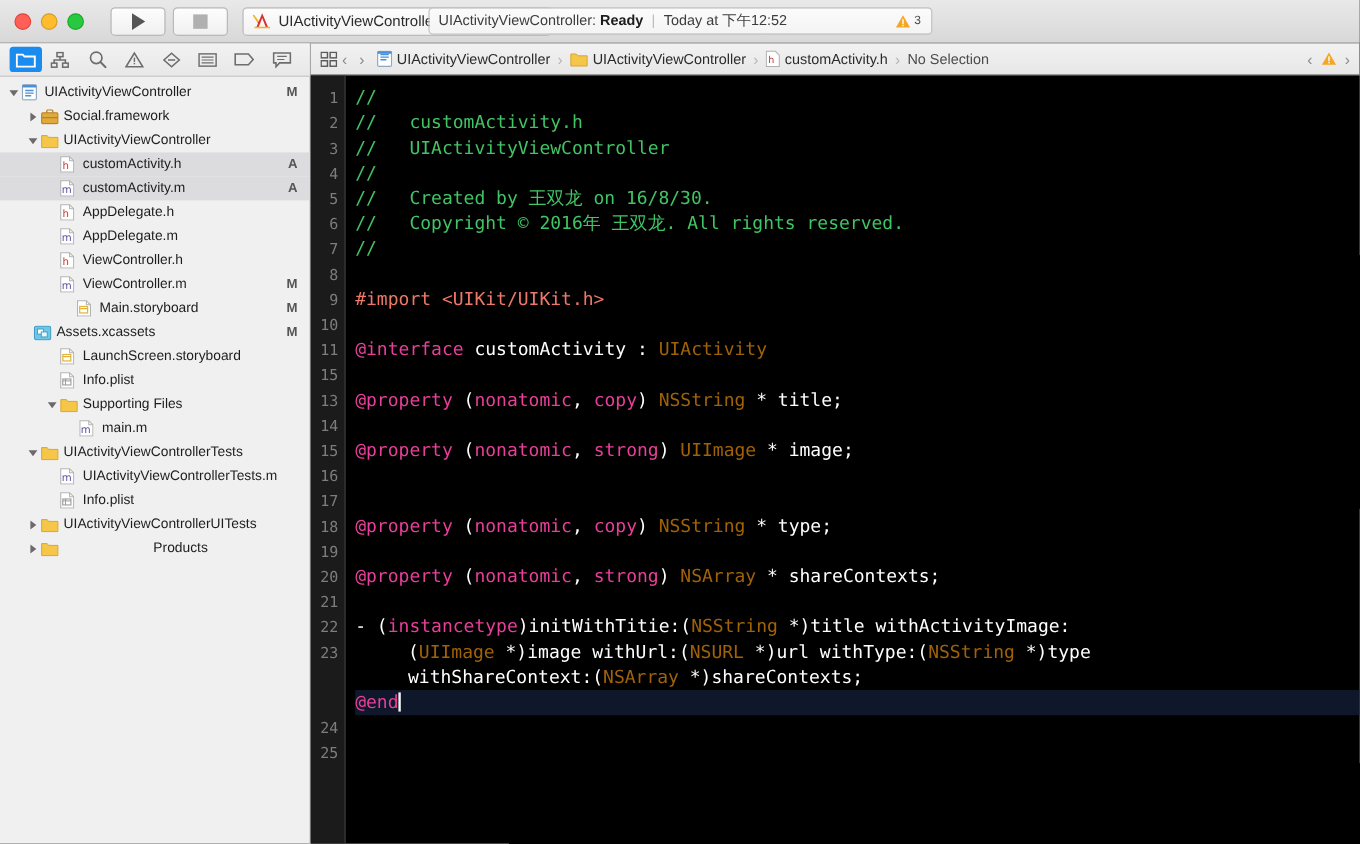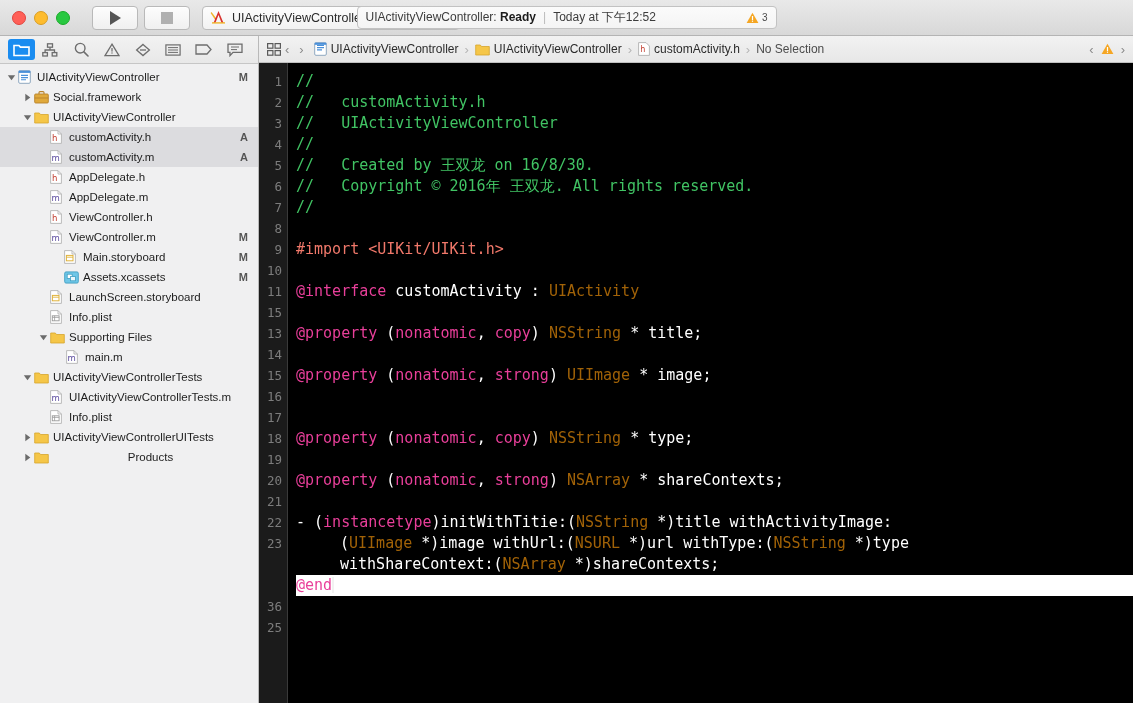--- a/index.html
+++ b/index.html
@@ -163,21 +163,21 @@
     color: #7d7d7d;
     font-size: 12.5px;
   }
   .gline { height: 21px; line-height: 21px; }
   .gline.blankwrap { visibility: hidden; }
   .code {
     flex: 1; padding-top: 8px; padding-left: 8px;
     color: #ffffff; position: relative; overflow: hidden;
   }
   .cline { height: 21px; line-height: 21px; white-space: pre; }
-  .cline.cur { background: #ffffff; }
+  .cline.cur { background: #0f172a; }
   .indent { padding-left: 44px; }
   .cursor {
     display: inline-block; width: 1.5px; height: 16px;
     background: #f2f2f2; vertical-align: -3px;
   }
   .c-comment { color: #41c464; }
   .c-pre     { color: #f0786a; }
   .c-kw      { color: #e93f9a; }
   .c-type    { color: #a16207; }
   .c-plain   { color: #ffffff; }
@@ -403,21 +403,21 @@
               <svg width="12" height="14" viewBox="0 0 12 14">
                 <path d="M0.6 0.6 H8 L11.4 4 V13.4 H0.6 Z" fill="#fff" stroke="#b4b4b4" stroke-width="0.9"></path>
                 <path d="M8 0.6 V4 H11.4" fill="none" stroke="#b4b4b4" stroke-width="0.9"></path>
                 <rect x="2.4" y="5.4" width="6.6" height="5.4" fill="none" stroke="#e0b33c" stroke-width="1"></rect>
                 <path d="M2.4 7.2 H9" stroke="#e0b33c" stroke-width="0.9"></path>
               </svg>
             </span>
             <span class="rlabel">Main.storyboard</span>
             <span class="rstatus">M</span>
           </div>
-          <div class="row" style="padding-left: 52px;">
+          <div class="row" style="padding-left: 16px;">
             <span class="tw"></span>
             <span class="ficon">
               <svg width="15" height="13" viewBox="0 0 15 13">
                 <rect x="0.7" y="0.9" width="13.6" height="11.2" rx="1.4" fill="#6fc7e8" stroke="#3f9ec2" stroke-width="0.9"></rect>
                 <rect x="3.2" y="3.2" width="5" height="4.2" fill="#fff" stroke="#3f9ec2" stroke-width="0.8"></rect>
                 <rect x="6.4" y="5.6" width="5" height="4.2" fill="#eaf7fc" stroke="#3f9ec2" stroke-width="0.8"></rect>
               </svg>
             </span>
             <span class="rlabel">Assets.xcassets</span>
             <span class="rstatus">M</span>
@@ -609,21 +609,21 @@
             <div class="gline">16</div>
             <div class="gline">17</div>
             <div class="gline">18</div>
             <div class="gline">19</div>
             <div class="gline">20</div>
             <div class="gline">21</div>
             <div class="gline">22</div>
             <div class="gline">23</div>
             <div class="gline blankwrap">.</div>
             <div class="gline blankwrap">.</div>
-            <div class="gline">36</div>
+            <div class="gline">24</div>
             <div class="gline">25</div>
           </div>
         <div class="code" id="code">
             <div class="cline"><span class="c-comment">//</span></div>
             <div class="cline"><span class="c-comment">//   customActivity.h</span></div>
             <div class="cline"><span class="c-comment">//   UIActivityViewController</span></div>
             <div class="cline"><span class="c-comment">//</span></div>
             <div class="cline"><span class="c-comment">//   Created by 王双龙 on 16/8/30.</span></div>
             <div class="cline"><span class="c-comment">//   Copyright © 2016年 王双龙. All rights reserved.</span></div>
             <div class="cline"><span class="c-comment">//</span></div>

